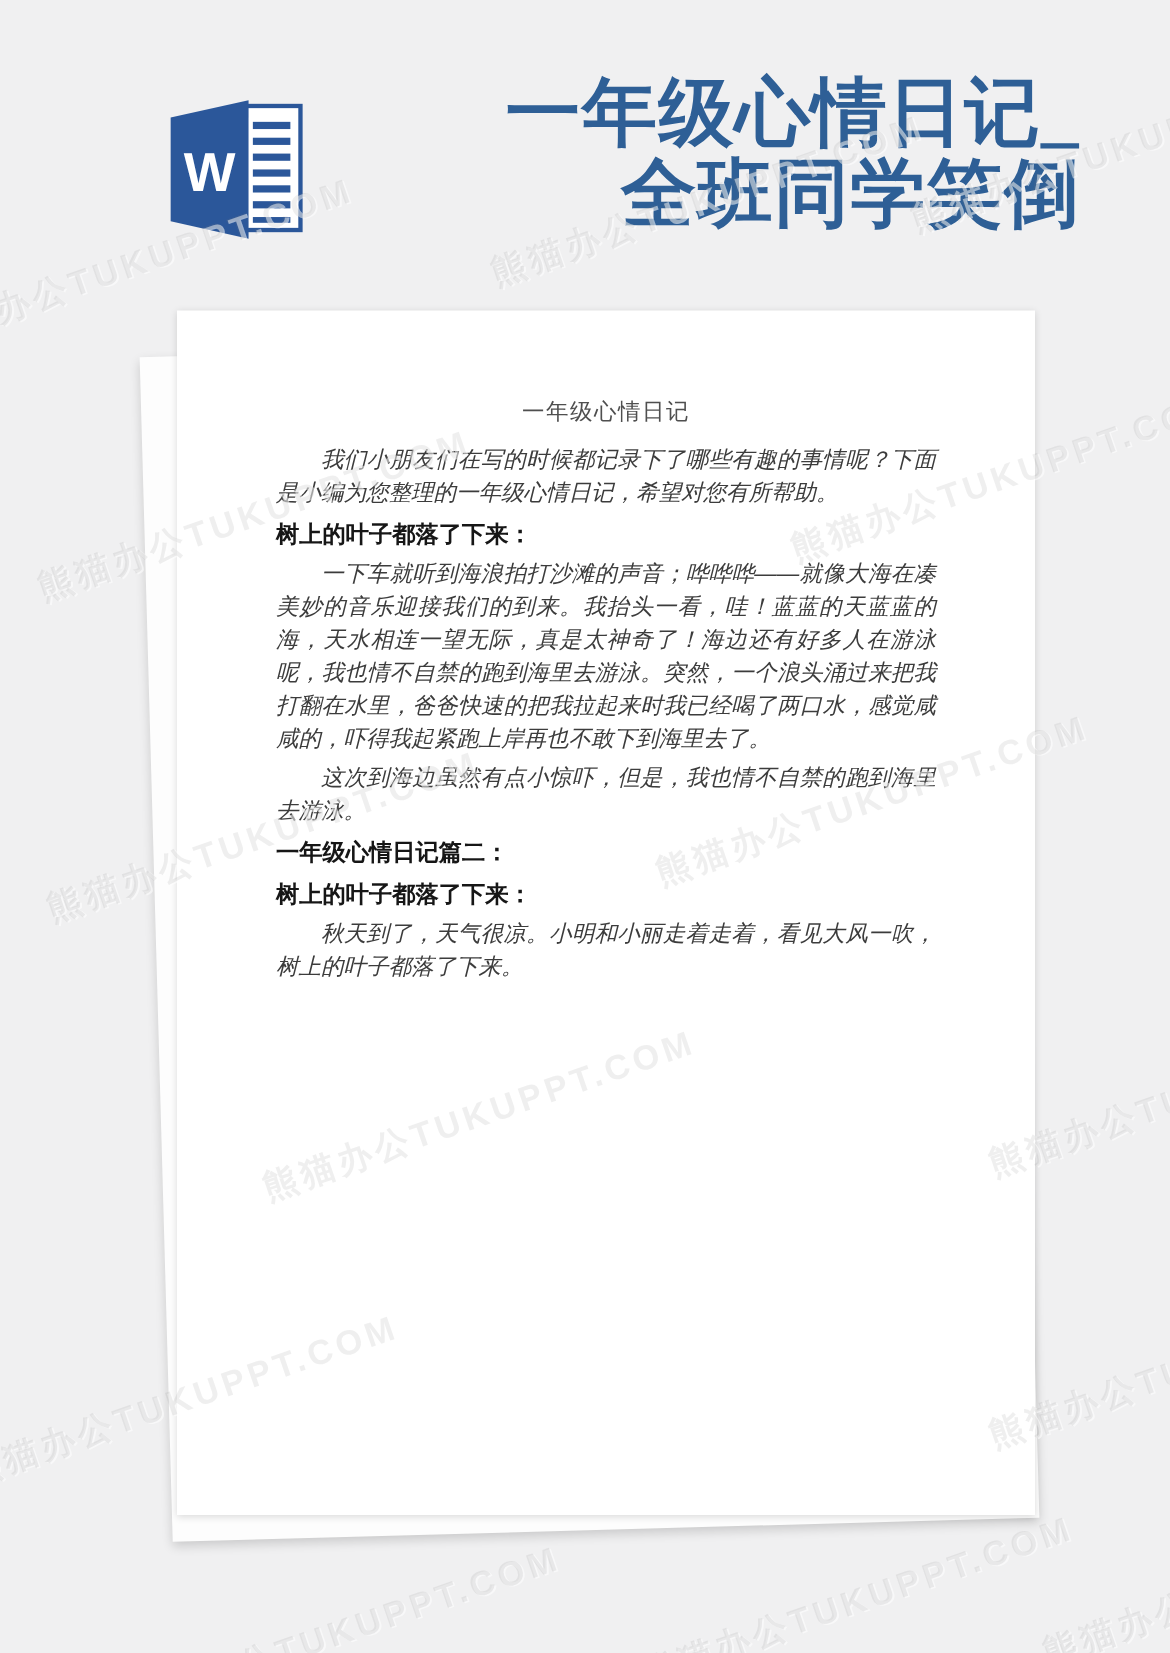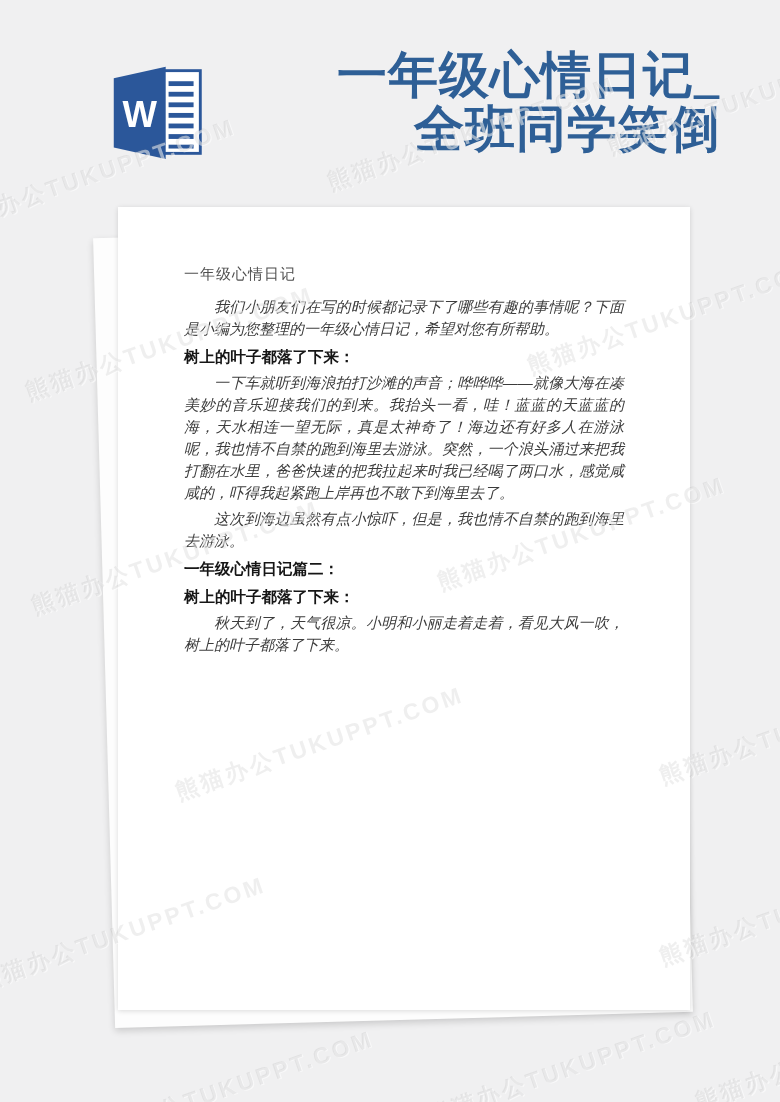--- a/index.html
+++ b/index.html
@@ -39,21 +39,21 @@
   }
   .paper-main {
     left: 118px; top: 207px; width: 572px; height: 803px;
     box-shadow: 0 1px 5px rgba(0,0,0,0.14);
     padding: 58px 66px 0 66px;
   }
   .doc-title {
     font-family: "Liberation Serif", "DejaVu Serif", serif;
     font-size: 15px;
     color: #4f4f4f;
-    text-align: left;
+    text-align: center;
     letter-spacing: 1px;
     margin-bottom: 12px;
   }
   .doc-body { width: 440px; }
   .doc-body p {
     font-size: 15px;
     line-height: 22px;
     color: #3c3c3c;
     text-align: justify;
   }

